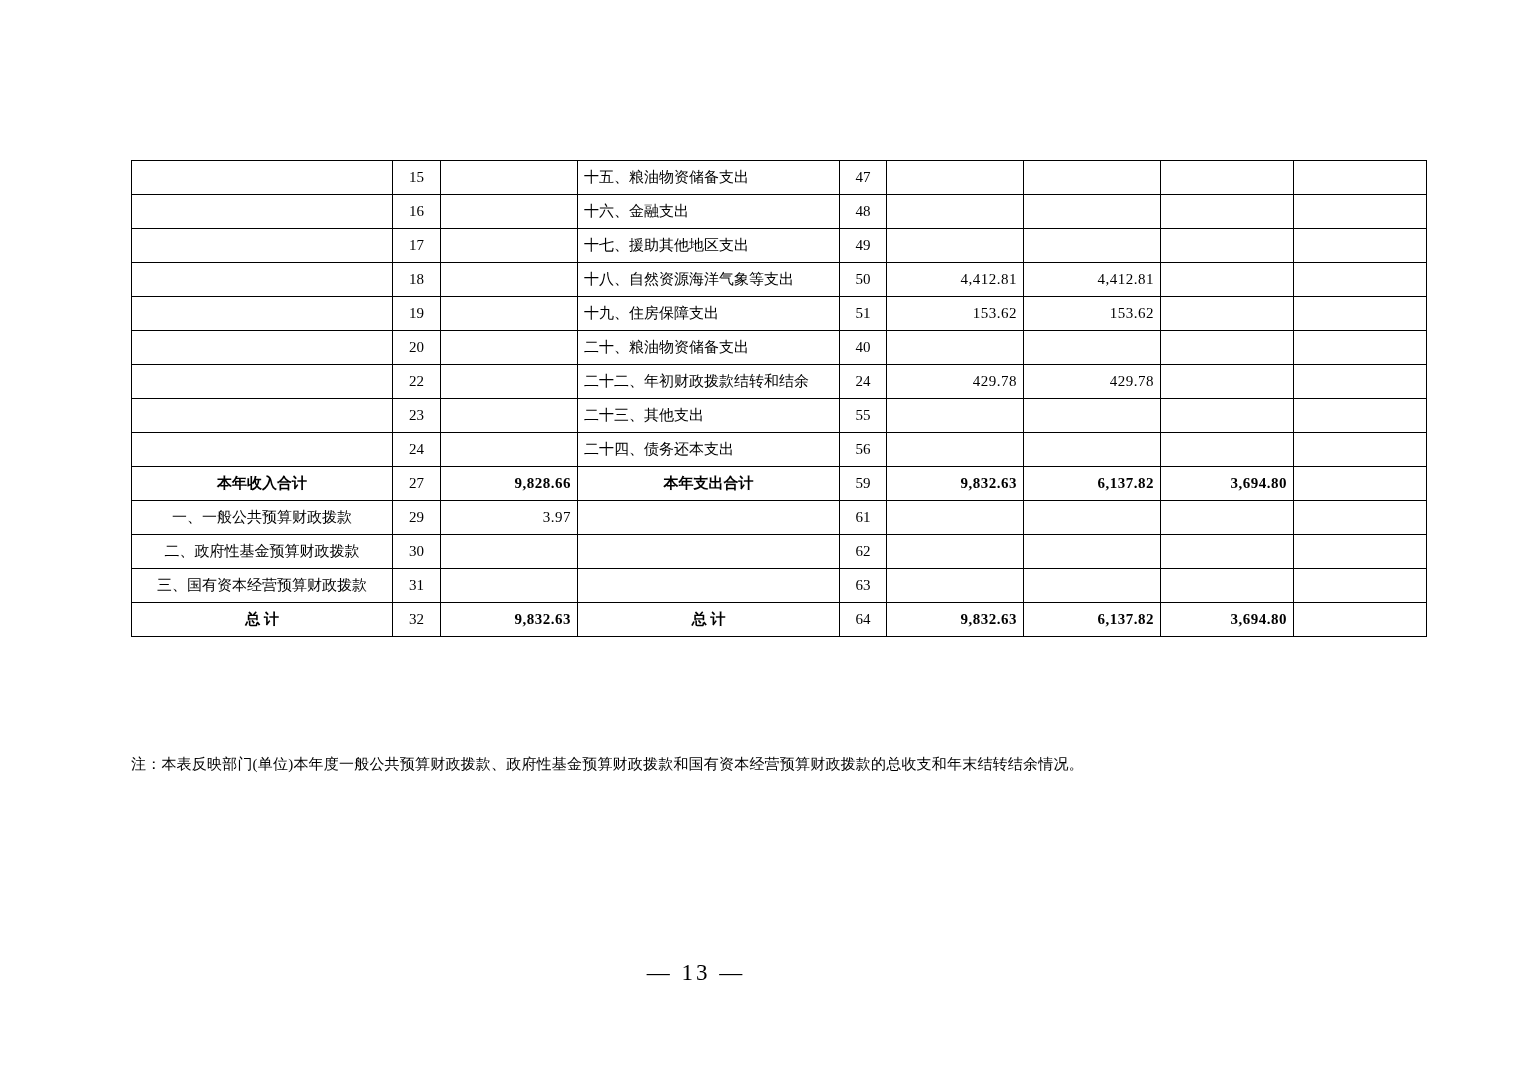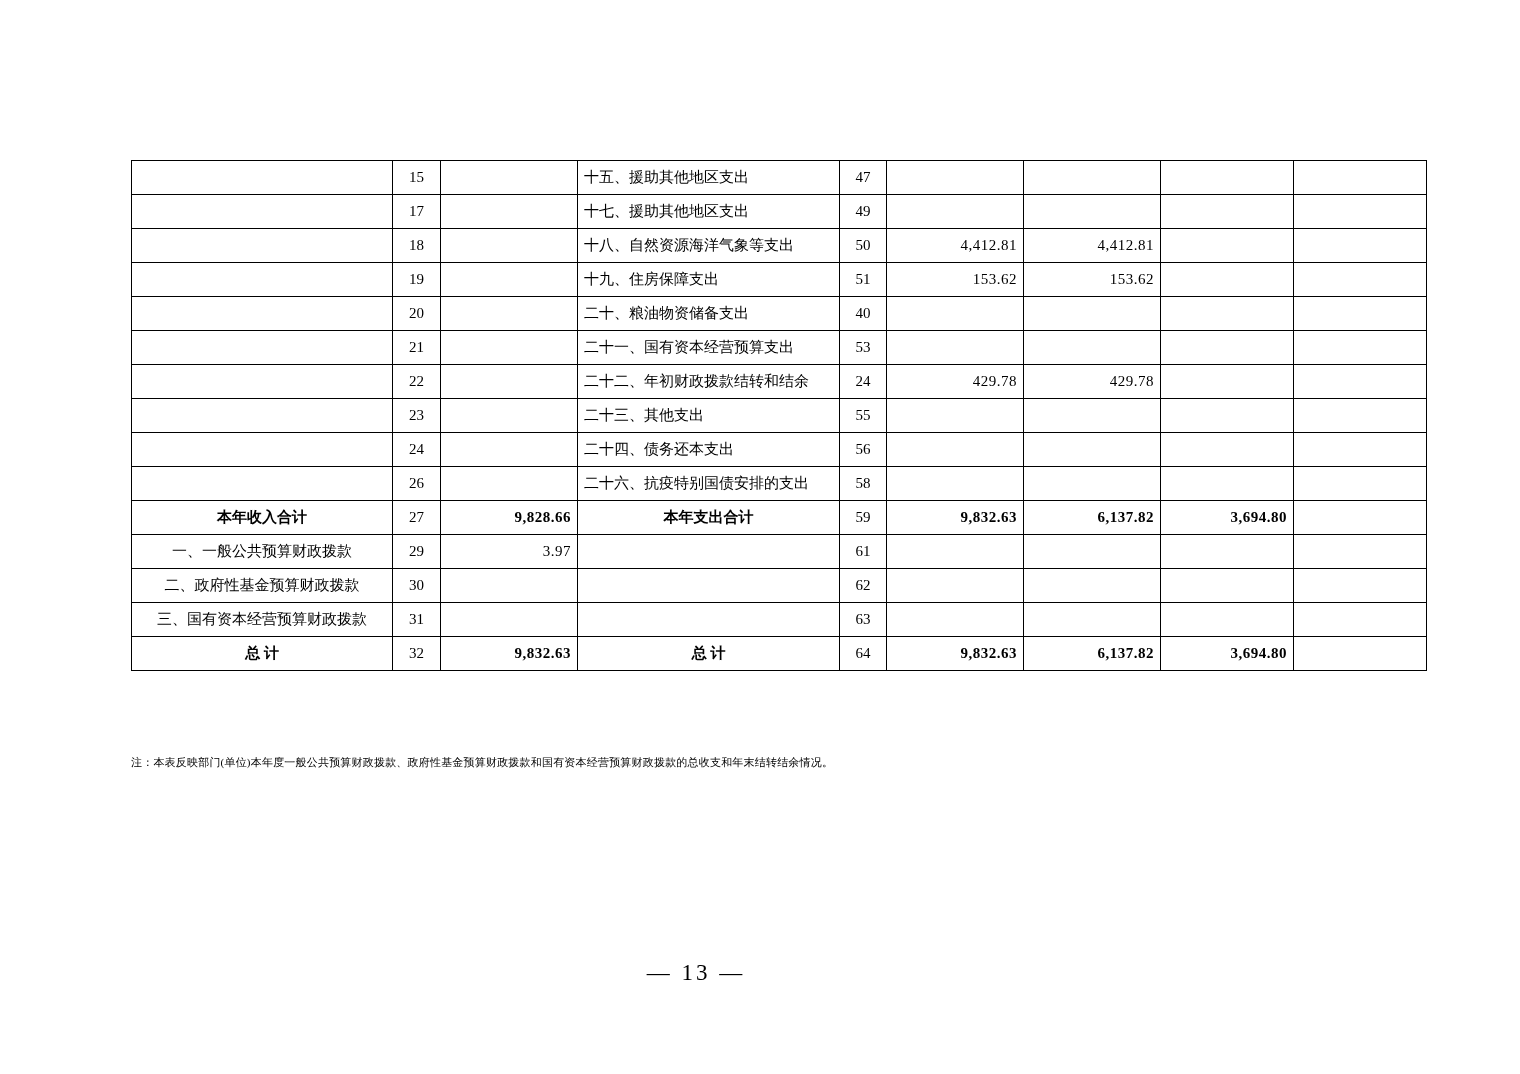--- a/index.html
+++ b/index.html
@@ -53,21 +53,21 @@
   .t-left   { text-align: left; }
   .t-center { text-align: center; }
   .t-right  { text-align: right; padding-right: 10px; }
   .bold     { font-weight: bold; }
   .num-digit { font-family: "Liberation Serif", serif; letter-spacing: 0.5px; }
 
   .note {
     position: absolute;
     left: 131px;
     top: 755px;
-    font-size: 11px;
+    font-size: 15px;
     font-family: "Liberation Serif", serif;
     letter-spacing: 0.2px;
   }
   .pagenum {
     position: absolute;
     left: 0;
     top: 960px;
     width: 1392px;
     text-align: center;
     font-size: 23px;
@@ -90,22 +90,33 @@
       <col class="c-a1">
         <col class="c-a2">
         <col class="c-a3">
         <col class="c-a4">
     </colgroup>
     <tbody>
         <tr>
           <td class="t-center"></td>
           <td class="t-center">15</td>
           <td class="t-right num-digit"></td>
-          <td class="t-left">十五、援助其他地区支出</td>
+          <td class="t-left">十五、粮油物资储备支出</td>
           <td class="t-center">47</td>
+          <td class="t-right num-digit"></td>
+          <td class="t-right num-digit"></td>
+          <td class="t-right num-digit"></td>
+          <td class="t-right num-digit"></td>
+        </tr>
+        <tr>
+          <td class="t-center"></td>
+          <td class="t-center">16</td>
+          <td class="t-right num-digit"></td>
+          <td class="t-left">十六、金融支出</td>
+          <td class="t-center">48</td>
           <td class="t-right num-digit"></td>
           <td class="t-right num-digit"></td>
           <td class="t-right num-digit"></td>
           <td class="t-right num-digit"></td>
         </tr>
         <tr>
           <td class="t-center"></td>
           <td class="t-center">17</td>
           <td class="t-right num-digit"></td>
           <td class="t-left">十七、援助其他地区支出</td>
@@ -143,31 +154,20 @@
           <td class="t-right num-digit"></td>
           <td class="t-left">二十、粮油物资储备支出</td>
           <td class="t-center">40</td>
           <td class="t-right num-digit"></td>
           <td class="t-right num-digit"></td>
           <td class="t-right num-digit"></td>
           <td class="t-right num-digit"></td>
         </tr>
         <tr>
           <td class="t-center"></td>
-          <td class="t-center">21</td>
-          <td class="t-right num-digit"></td>
-          <td class="t-left">二十一、国有资本经营预算支出</td>
-          <td class="t-center">53</td>
-          <td class="t-right num-digit"></td>
-          <td class="t-right num-digit"></td>
-          <td class="t-right num-digit"></td>
-          <td class="t-right num-digit"></td>
-        </tr>
-        <tr>
-          <td class="t-center"></td>
           <td class="t-center">22</td>
           <td class="t-right num-digit"></td>
           <td class="t-left">二十二、年初财政拨款结转和结余</td>
           <td class="t-center">24</td>
           <td class="t-right num-digit">429.78</td>
           <td class="t-right num-digit">429.78</td>
           <td class="t-right num-digit"></td>
           <td class="t-right num-digit"></td>
         </tr>
         <tr>
@@ -180,31 +180,20 @@
           <td class="t-right num-digit"></td>
           <td class="t-right num-digit"></td>
           <td class="t-right num-digit"></td>
         </tr>
         <tr>
           <td class="t-center"></td>
           <td class="t-center">24</td>
           <td class="t-right num-digit"></td>
           <td class="t-left">二十四、债务还本支出</td>
           <td class="t-center">56</td>
-          <td class="t-right num-digit"></td>
-          <td class="t-right num-digit"></td>
-          <td class="t-right num-digit"></td>
-          <td class="t-right num-digit"></td>
-        </tr>
-        <tr>
-          <td class="t-center"></td>
-          <td class="t-center">26</td>
-          <td class="t-right num-digit"></td>
-          <td class="t-left">二十六、抗疫特别国债安排的支出</td>
-          <td class="t-center">58</td>
           <td class="t-right num-digit"></td>
           <td class="t-right num-digit"></td>
           <td class="t-right num-digit"></td>
           <td class="t-right num-digit"></td>
         </tr>
         <tr>
           <td class="t-center bold">本年收入合计</td>
           <td class="t-center">27</td>
           <td class="t-right num-digit bold">9,828.66</td>
           <td class="t-center bold">本年支出合计</td>

